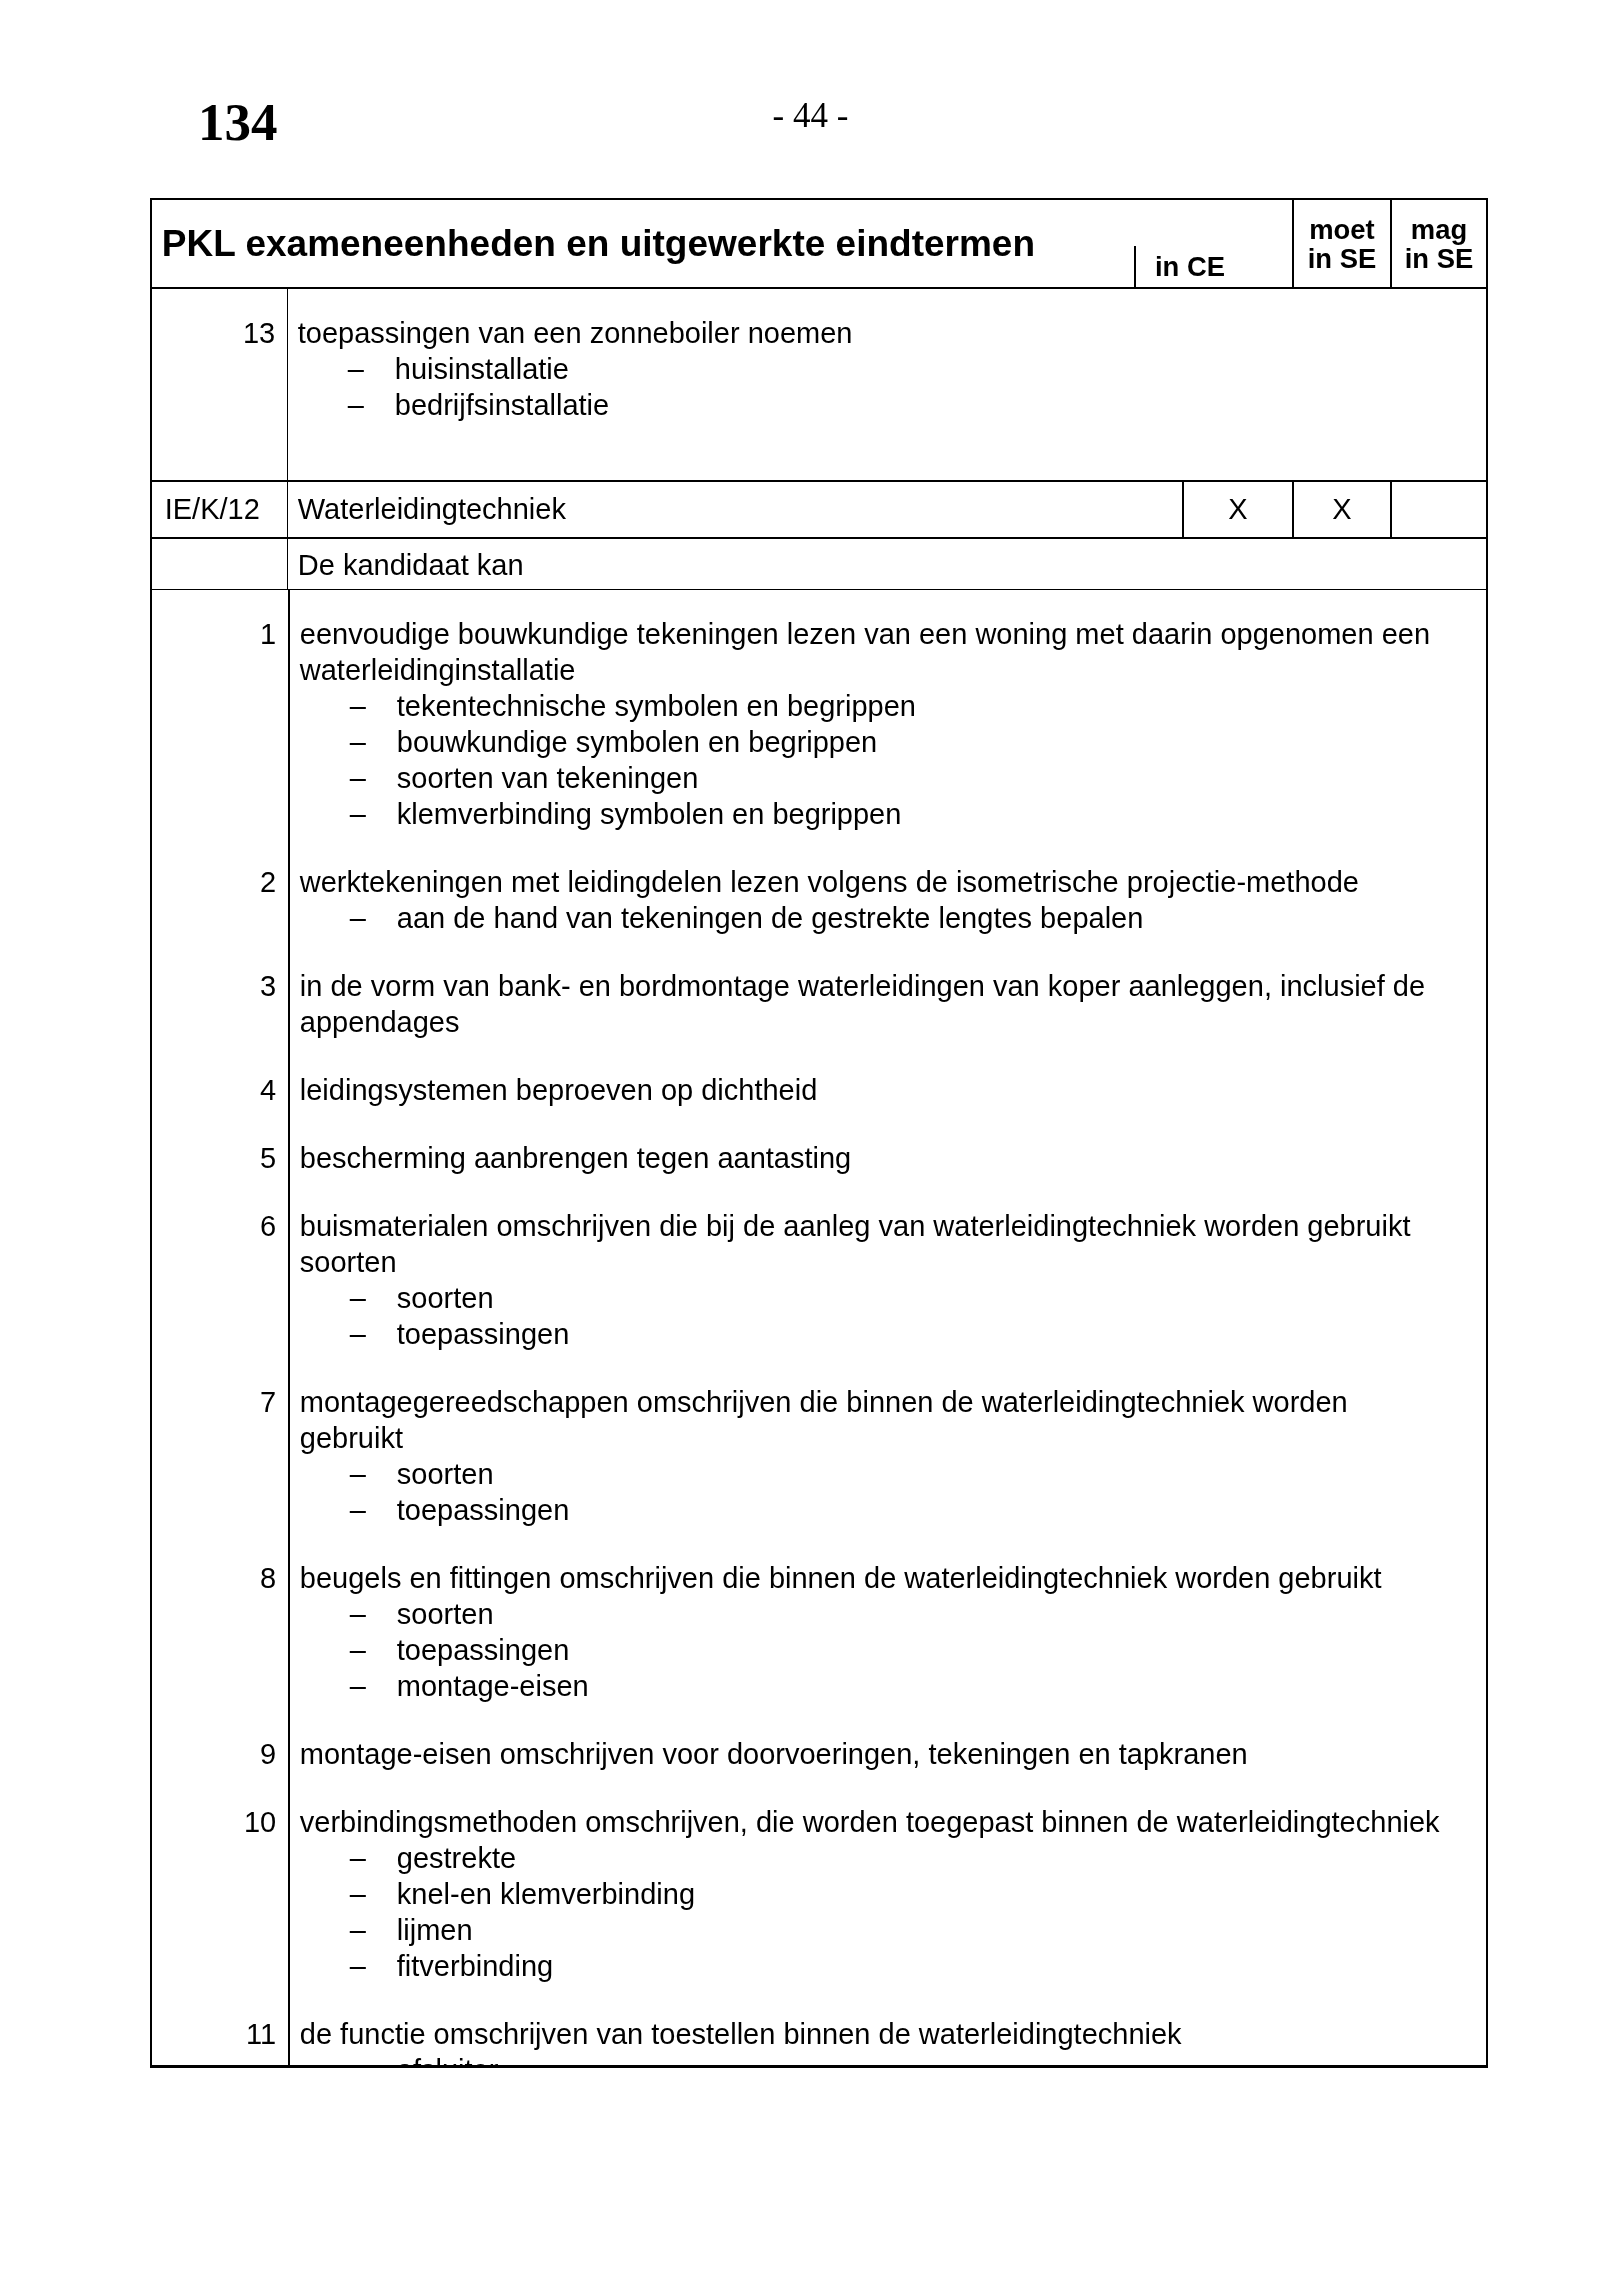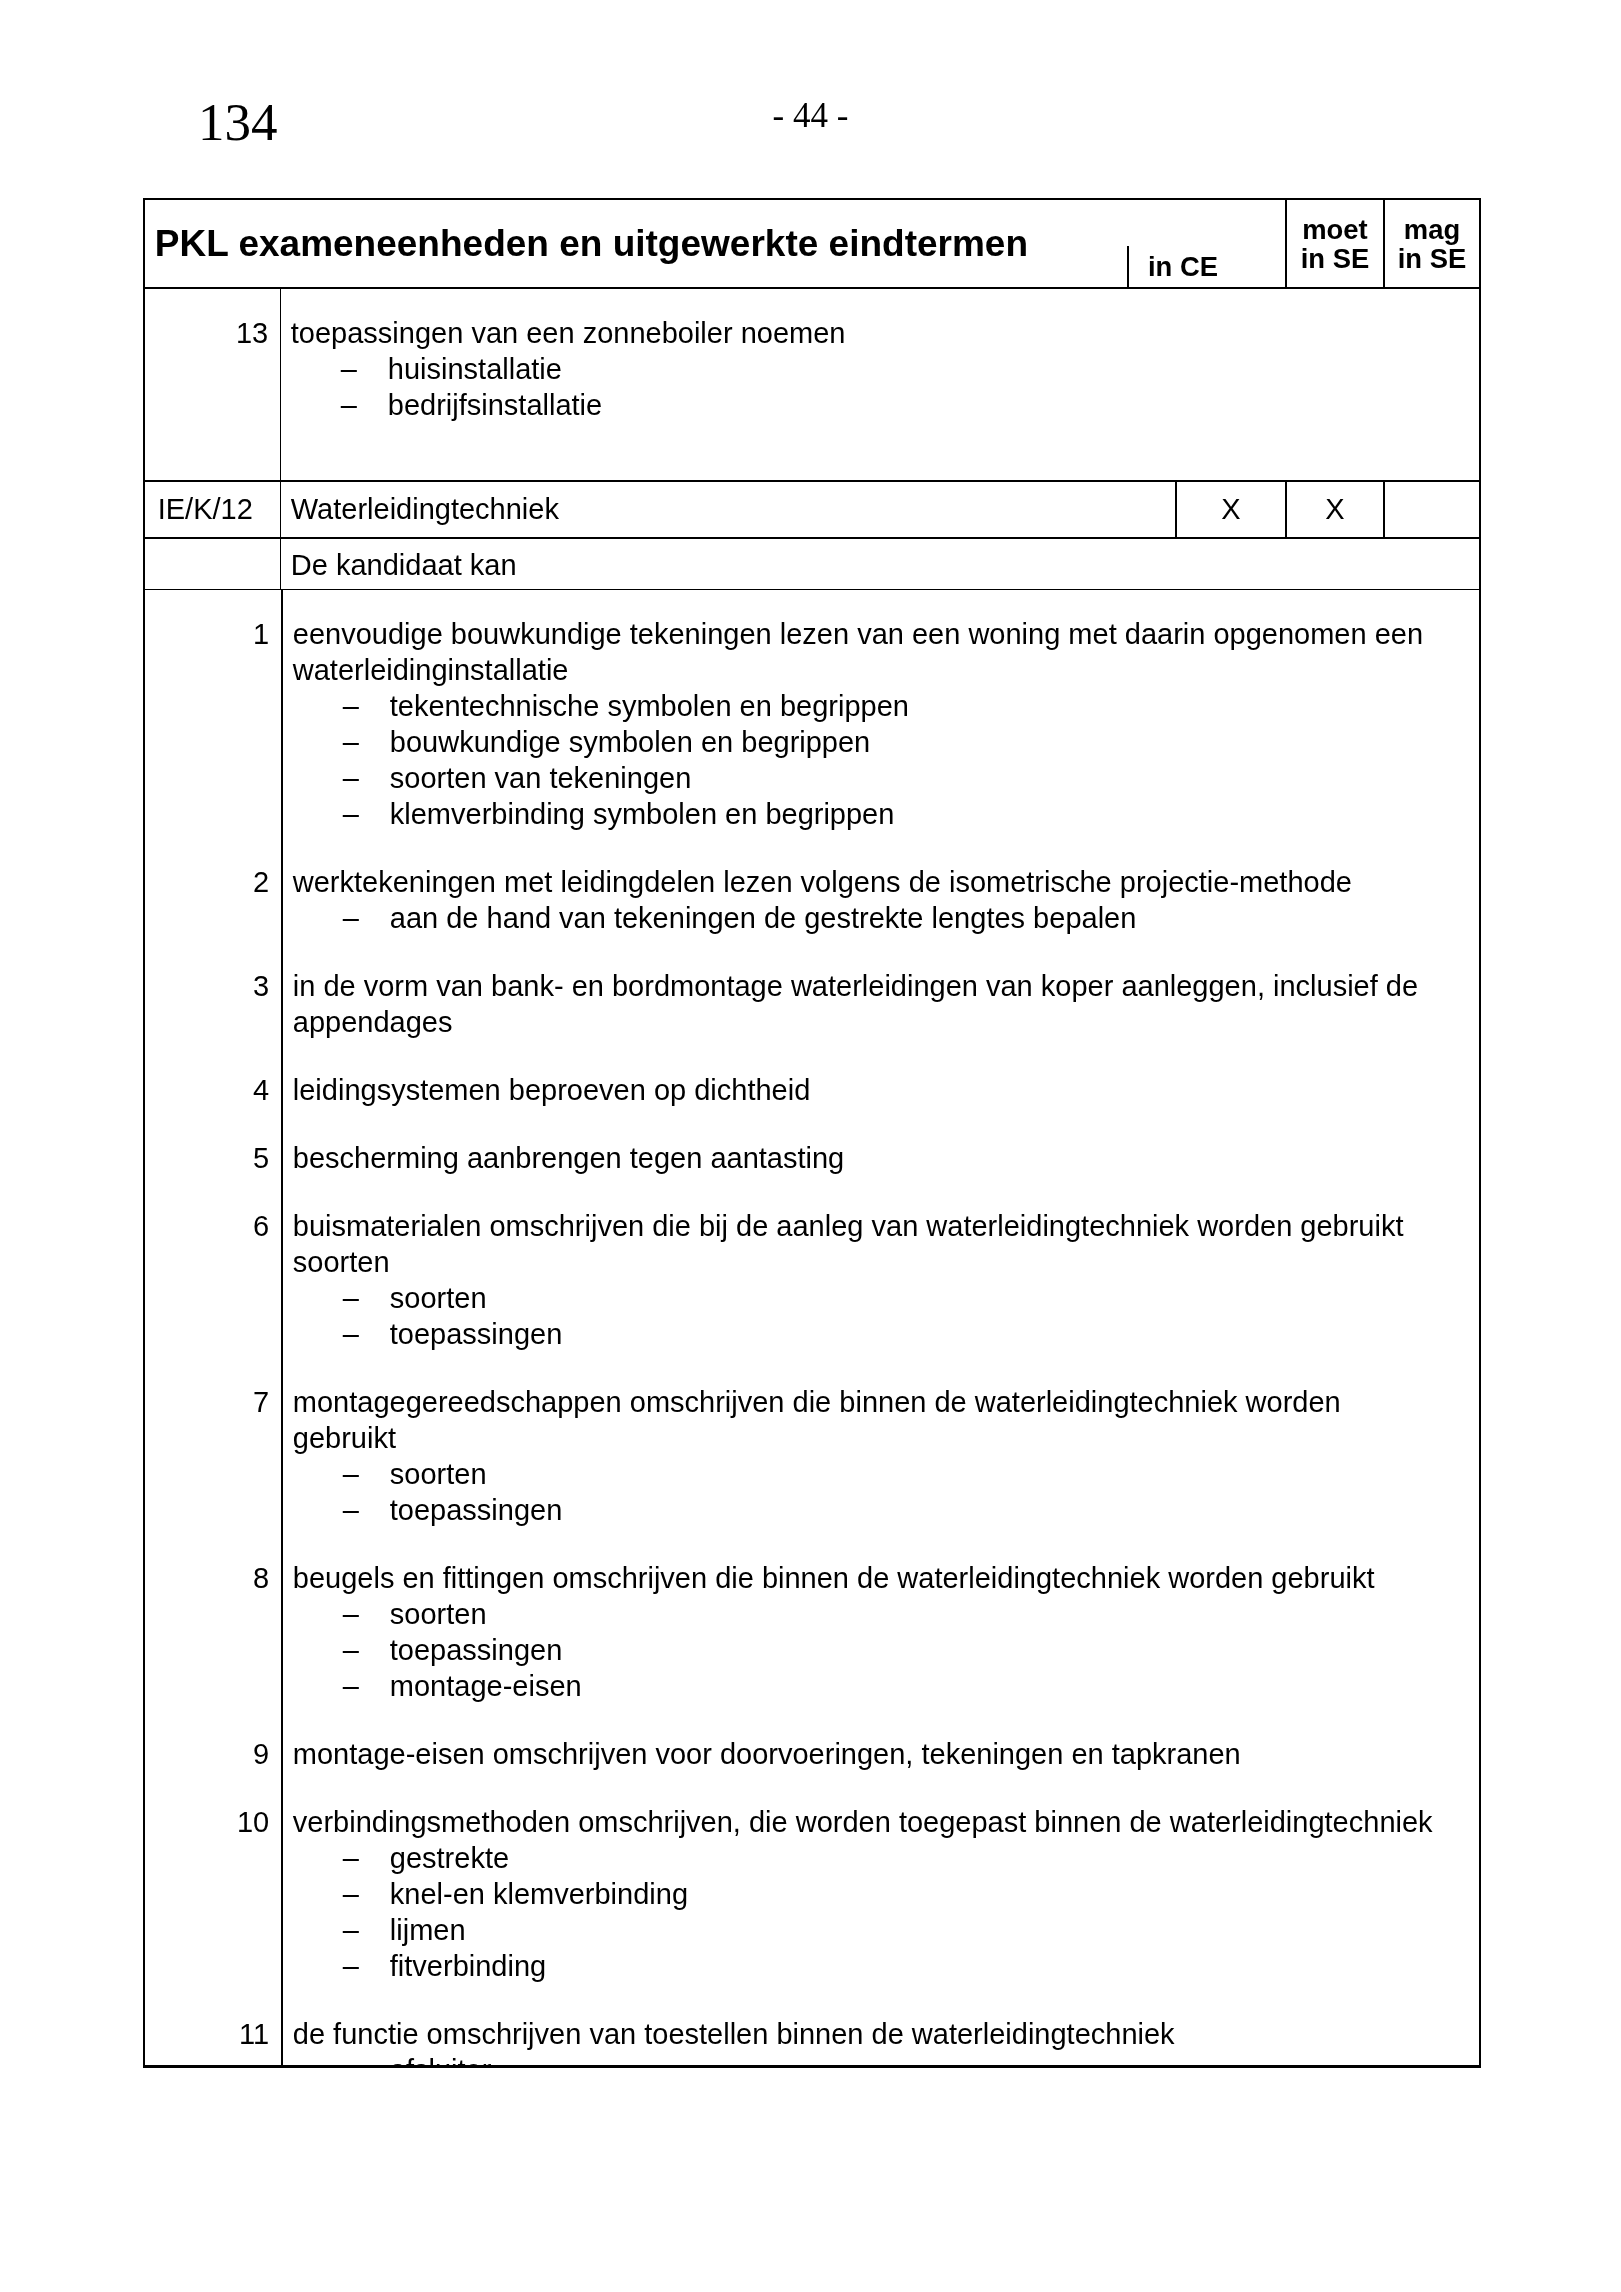--- a/index.html
+++ b/index.html
@@ -5,29 +5,29 @@
   * { margin:0; padding:0; box-sizing:border-box; }
   html,body { background:#e8e8e8; }
   .page {
     position:relative; width:1621px; height:2293px; background:#ffffff;
     font-family:"Liberation Sans","DejaVu Sans",sans-serif; color:#000;
     overflow:hidden;
   }
   .pagenum {
     position:absolute; left:198px; top:96px;
     font-family:"Liberation Serif","DejaVu Serif",serif;
-    font-weight:normal; font-size:53px; line-height:1;
+    font-weight:bold; font-size:53px; line-height:1;
   }
   .centerhead {
     position:absolute; left:0; top:98px; width:100%; text-align:center;
     font-family:"Liberation Serif","DejaVu Serif",serif;
     font-size:35px; line-height:1;
   }
   .doc-table {
-    position:absolute; left:143px; top:198px; width:1338px; height:1870px;
+    position:absolute; left:150px; top:198px; width:1338px; height:1870px;
     border:2px solid #000; border-bottom-width:3.9px;
     display:flex; flex-direction:column;
     font-size:29px;
   }
   
   .header-row { height:89px; border-bottom:2px solid #000; display:flex; flex:0 0 auto; }
   .h-title {
     flex:1; display:flex; align-items:center; padding-left:9.8px;
     font-weight:bold; font-size:37px;
   }

